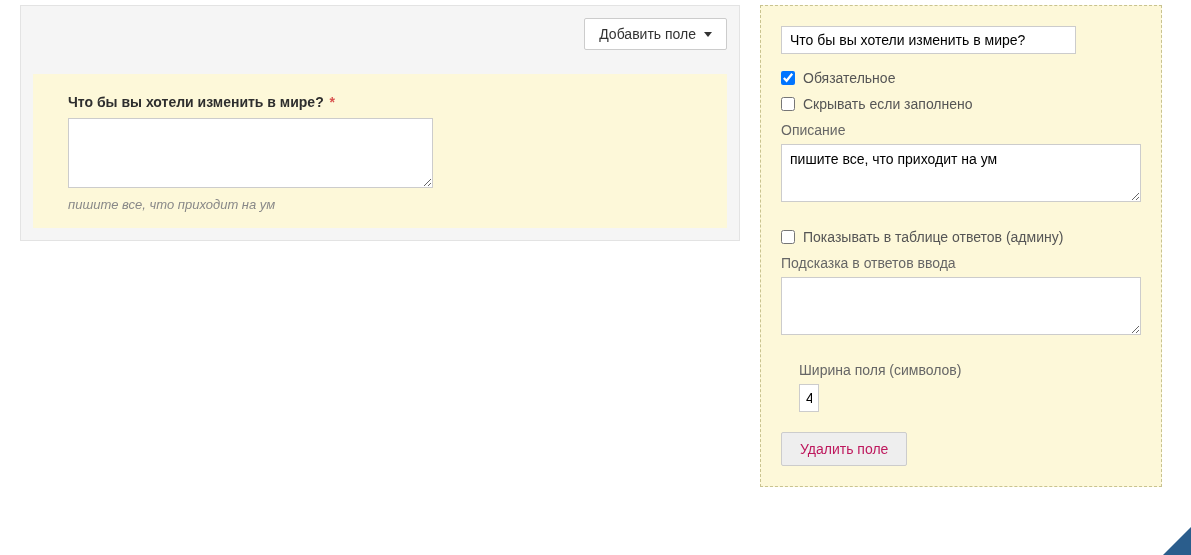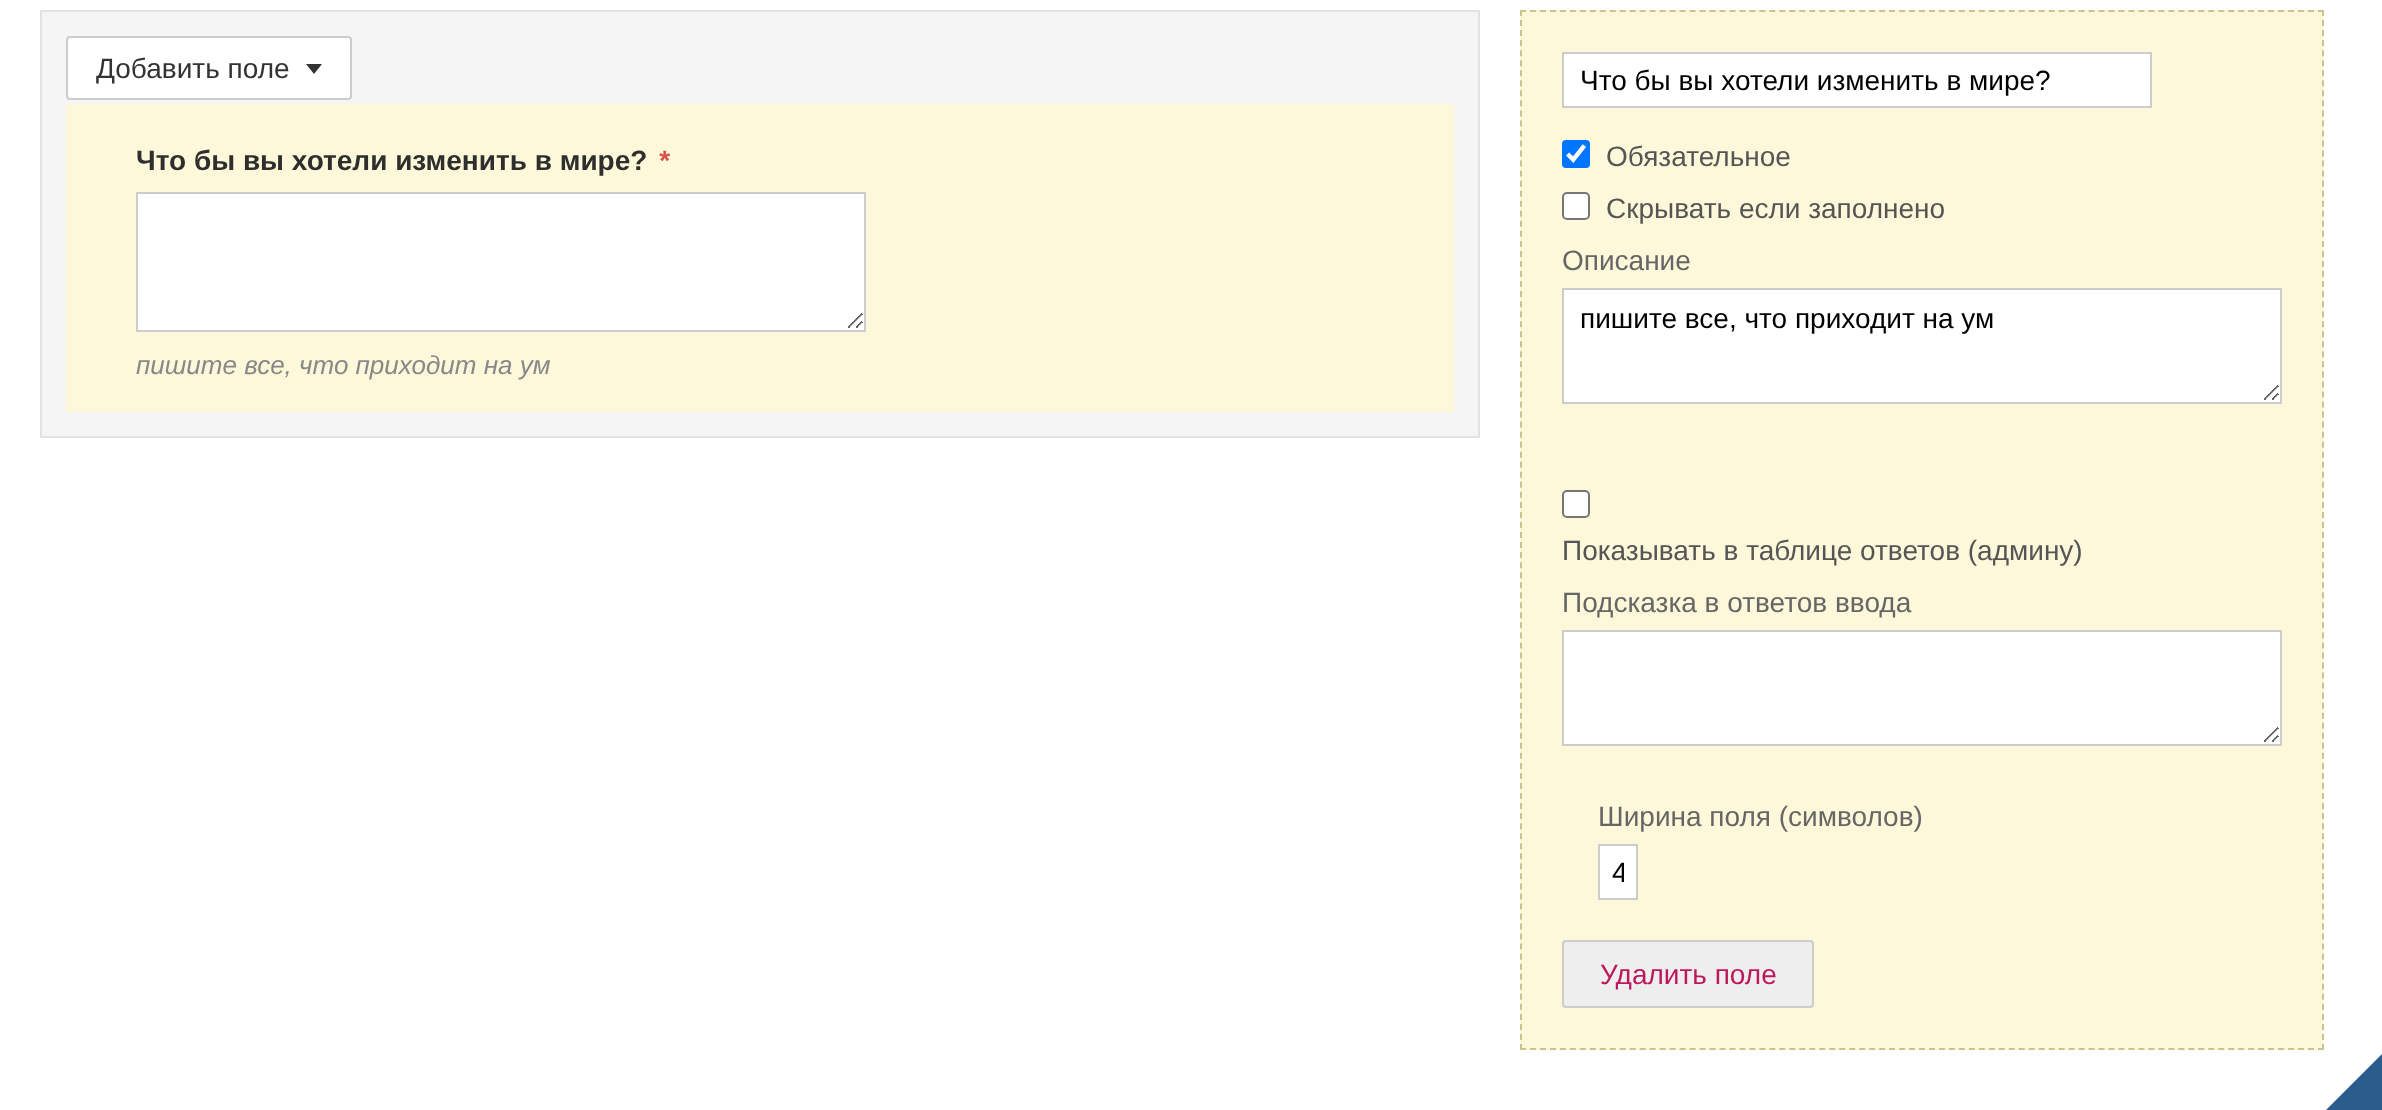--- a/index.html
+++ b/index.html
@@ -1,35 +1,35 @@
 <!DOCTYPE html>
 <html><head>
   <meta charset="utf-8">
   <style>
     * { box-sizing: border-box; margin: 0; padding: 0; }
     body { font-family: Arial, Helvetica, sans-serif; font-size: 14px; color: #333; background: #fff; }
     .container { display: flex; gap: 20px; padding: 5px 20px; }
     .left-panel { flex: 0 0 720px; }
     .right-panel { flex: 0 0 400px; }
     .preview-box { border: 1px solid #e3e3e3; background: #f5f5f5; padding: 12px; }
-    .preview-header { display: flex; margin-bottom: 2px; }
+    .preview-header { display: flex; justify-content: flex-end; margin-bottom: 24px; }
     .add-field-btn { background: #fff; border: 1px solid #ccc; padding: 7px 14px; font-size: 14px; color: #333; cursor: pointer; display: flex; align-items: center; gap: 4px; border-radius: 2px; }
     .caret { width: 0; height: 0; border-left: 4px solid transparent; border-right: 4px solid transparent; border-top: 5px solid #333; display: inline-block; margin-left: 4px; }
     .field-preview { background: #fdf8d9; padding: 20px 35px 16px; }
     .field-label { font-weight: bold; font-size: 14px; color: #2e2e2e; margin-bottom: 8px; display: block; }
     .required-star { color: #d9534f; margin-left: 2px; }
     .field-textarea { width: 365px; height: 70px; border: 1px solid #ccc; padding: 6px; font-family: inherit; font-size: 13px; resize: both; background: #fff; }
     .field-hint { color: #888; font-style: italic; font-size: 13px; margin-top: 6px; display: block; }
     .settings-panel { background: #fdf8d9; border: 1px dashed #c9c38f; padding: 20px; position: relative; }
     .setting-group { margin-bottom: 16px; }
     .setting-label { display: block; color: #666; font-size: 14px; margin-bottom: 6px; }
     .text-input { width: 295px; padding: 5px 8px; border: 1px solid #ccc; font-size: 14px; font-family: inherit; background: #fff; }
     .desc-textarea { width: 360px; height: 58px; padding: 6px 8px; border: 1px solid #ccc; font-size: 14px; font-family: inherit; resize: both; background: #fff; }
     .hint-textarea { width: 360px; height: 58px; padding: 6px 8px; border: 1px solid #ccc; font-size: 14px; font-family: inherit; resize: both; background: #fff; }
-    .checkbox-row { display: flex; gap: 8px; margin-bottom: 10px; }
+    .checkbox-row { display: flex; align-items: center; gap: 8px; margin-bottom: 10px; }
     .checkbox-row input[type="checkbox"] { width: 14px; height: 14px; }
     .checkbox-row label { color: #555; font-size: 14px; }
     .size-row { display: flex; gap: 30px; }
     .size-group { }
     .num-input { width: 20px; padding: 5px 6px; border: 1px solid #ccc; font-size: 14px; background: #fff; }
     .delete-btn { background: #eee; border: 1px solid #ccc; padding: 8px 18px; font-size: 14px; color: #be185d; cursor: pointer; margin-top: 20px; border-radius: 2px; }
     .corner-accent { position: fixed; bottom: 0; right: 0; width: 0; height: 0; border-style: solid; border-width: 0 0 28px 28px; border-color: transparent transparent #2a5d8c transparent; }
   </style>
 </head>
 <body>
@@ -69,21 +69,21 @@
       <div class="checkbox-row">
         <input type="checkbox" id="cb-hide" style="">
         <label for="cb-hide">Скрывать если заполнено</label>
       </div>
 
       <div class="setting-group">
         <label class="setting-label">Описание</label>
         <textarea class="desc-textarea" style="">пишите все, что приходит на ум</textarea>
       </div>
 
-      <div class="checkbox-row" style="margin-top:40px;flex-direction:column;">
+      <div class="checkbox-row" style="margin-top:24px;">
         <input type="checkbox" id="cb-table" style="">
         <label for="cb-table">Показывать в таблице ответов (админу)</label>
       </div>
 
       <div class="setting-group">
         <label class="setting-label">Подсказка в ответов ввода</label>
         <textarea class="hint-textarea" style=""></textarea>
       </div>
 
       <div class="size-row" style="margin-top:24px;margin-left:18px;">

